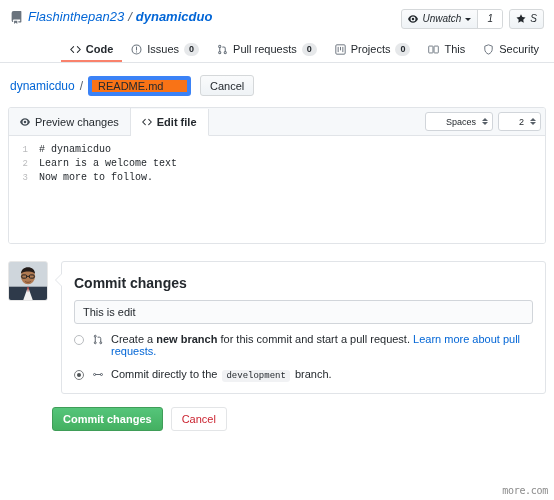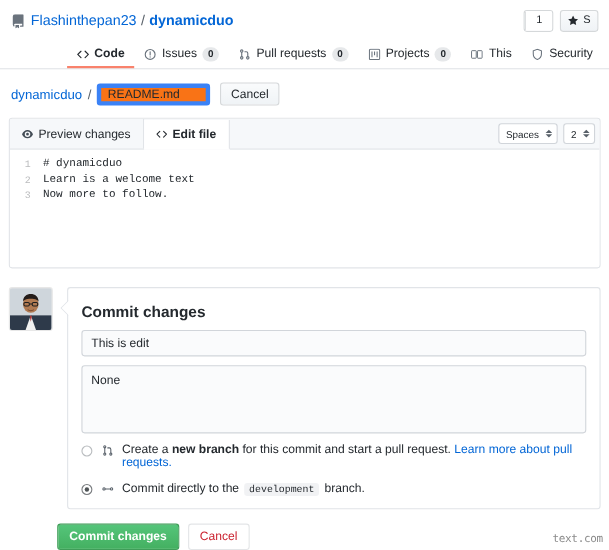--- a/index.html
+++ b/index.html
@@ -14,21 +14,22 @@
     font-size: 11px;
     color: #24292e;
     overflow: hidden;
     position: relative;
   }
 
   
   .repo-header {
     padding: 9px 10px 0 10px;
     display: flex;
-    align-items: center;
+    align-items: flex-start;
+    font-style: italic;
   }
   .repo-title {
     display: flex;
     align-items: center;
     font-size: 13px;
     line-height: 16px;
     flex: 1;
   }
   .repo-icon {
     width: 13px;
@@ -230,21 +231,21 @@
     gap: 5px;
     padding-right: 4px;
   }
   .select-box {
     display: flex;
     align-items: center;
     border: 1px solid #d1d5da;
     border-radius: 3px;
     background: #fff;
     height: 17px;
-    padding: 0 4px 0 6px;
+    padding: 0 4px 0 20px;
     font-size: 9px;
     color: #24292e;
     cursor: pointer;
     white-space: nowrap;
   }
   .updown {
     display: inline-flex;
     flex-direction: column;
     margin-left: 6px;
     line-height: 0;
@@ -470,20 +471,29 @@
       <svg width="13" height="13" viewBox="0 0 16 16" fill="#6a737d">
           <path d="M2 2.5A2.5 2.5 0 014.5 0h8.75a.75.75 0 01.75.75v12.5a.75.75 0 01-.75.75h-2.5a.75.75 0 110-1.5h1.75v-2h-8a1 1 0 00-.714 1.7.75.75 0 01-1.072 1.05A2.495 2.495 0 012 11.5v-9zm10.5-1V9h-8c-.356 0-.694.074-1 .208V2.5a1 1 0 011-1h8zM5 12.25v3.25a.25.25 0 00.4.2l1.45-1.087a.25.25 0 01.3 0L8.6 15.7a.25.25 0 00.4-.2v-3.25a.25.25 0 00-.25-.25h-3.5a.25.25 0 00-.25.25z"></path>
         </svg>
     </span>
     <a class="repo-owner" href="#">Flashinthepan23</a>
     <span class="repo-sep">/</span>
     <a class="repo-name" href="#">dynamicduo</a>
   </div>
   <div class="header-actions">
     <div class="btn-group">
+      <div class="seg">
+        <span class="eye-icon">
+          <svg width="10" height="10" viewBox="0 0 16 16" fill="#24292e">
+              <path d="M8 2c3.5 0 6.5 2.4 8 6-1.5 3.6-4.5 6-8 6S1.5 11.6 0 8c1.5-3.6 4.5-6 8-6zm0 10a4 4 0 100-8 4 4 0 000 8zm0-2a2 2 0 110-4 2 2 0 010 4z"></path>
+            </svg>
+        </span>
+        <span>Unwatch</span>
+        <span class="caret"></span>
+      </div>
       <div class="seg count">1</div>
     </div>
     <div class="btn-group">
       <div class="seg">
         <span class="star-icon">
           <svg width="10" height="10" viewBox="0 0 16 16" fill="#24292e">
               <path d="M8 .25l2.2 4.6 5 .7-3.6 3.5.85 5L8 11.7l-4.45 2.35.85-5L.8 5.55l5-.7L8 .25z"></path>
             </svg>
         </span>
         <span>S</span>
@@ -623,21 +633,20 @@
       <rect x="13.4" y="13.6" width="5.2" height="3.4" rx="1.2" fill="none" stroke="#1f1f1f" stroke-width="1"></rect>
       <rect x="21.4" y="13.6" width="5.2" height="3.4" rx="1.2" fill="none" stroke="#1f1f1f" stroke-width="1"></rect>
       <path d="M18.6 15.1h2.8" stroke="#1f1f1f" stroke-width="1"></path>
       <path d="M17 20.5c1.8 1.2 4.2 1.2 6 0" stroke="#7a4a30" stroke-width="1" fill="none"></path>
     </svg>
   </div>
 
   <div class="commit-box">
     <h3 class="commit-title">Commit changes</h3>
     <input class="commit-summary" type="text" value="This is edit" style="">
-    <textarea class="commit-desc" style="">None</textarea>
 
     <div class="radio-row second">
       <span class="radio"></span>
       <span class="branch-icon">
         <svg width="12" height="11" viewBox="0 0 16 16" fill="none" stroke="#586069" stroke-width="1.4">
             <circle cx="4" cy="3.2" r="1.4"></circle>
             <circle cx="4" cy="12.8" r="1.4"></circle>
             <circle cx="12" cy="12.8" r="1.4"></circle>
             <path d="M4 4.6v6.8M12 11.4V6.6a2 2 0 00-2-2H8" stroke-linecap="round"></path>
           </svg>
@@ -666,13 +675,13 @@
       </span>
     </div>
   </div>
 </div>
 
 <div class="commit-actions">
   <button class="btn-green">Commit changes</button>
   <button class="btn-cancel">Cancel</button>
 </div>
 
-<div class="watermark">text.com</div>
+<div class="watermark">more.com</div>
 
 </body></html>

